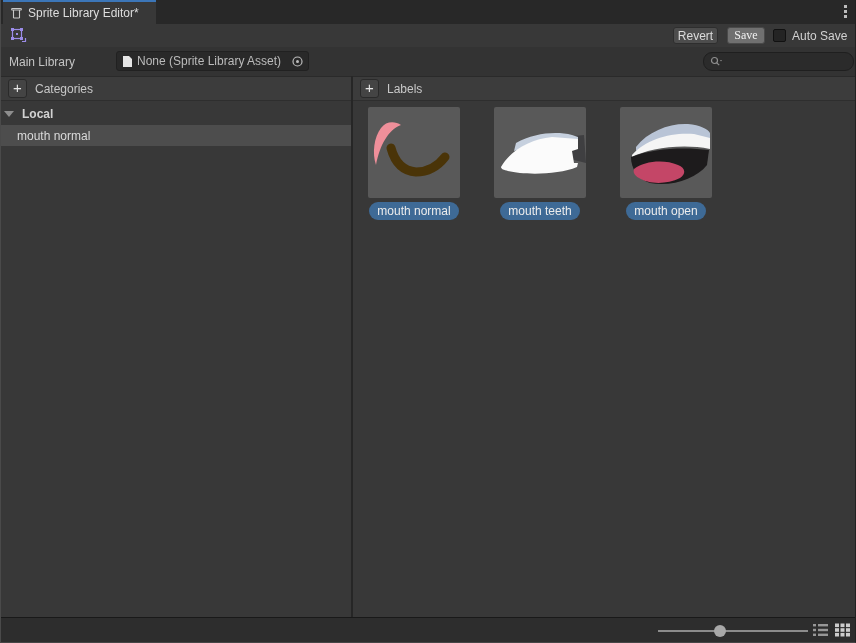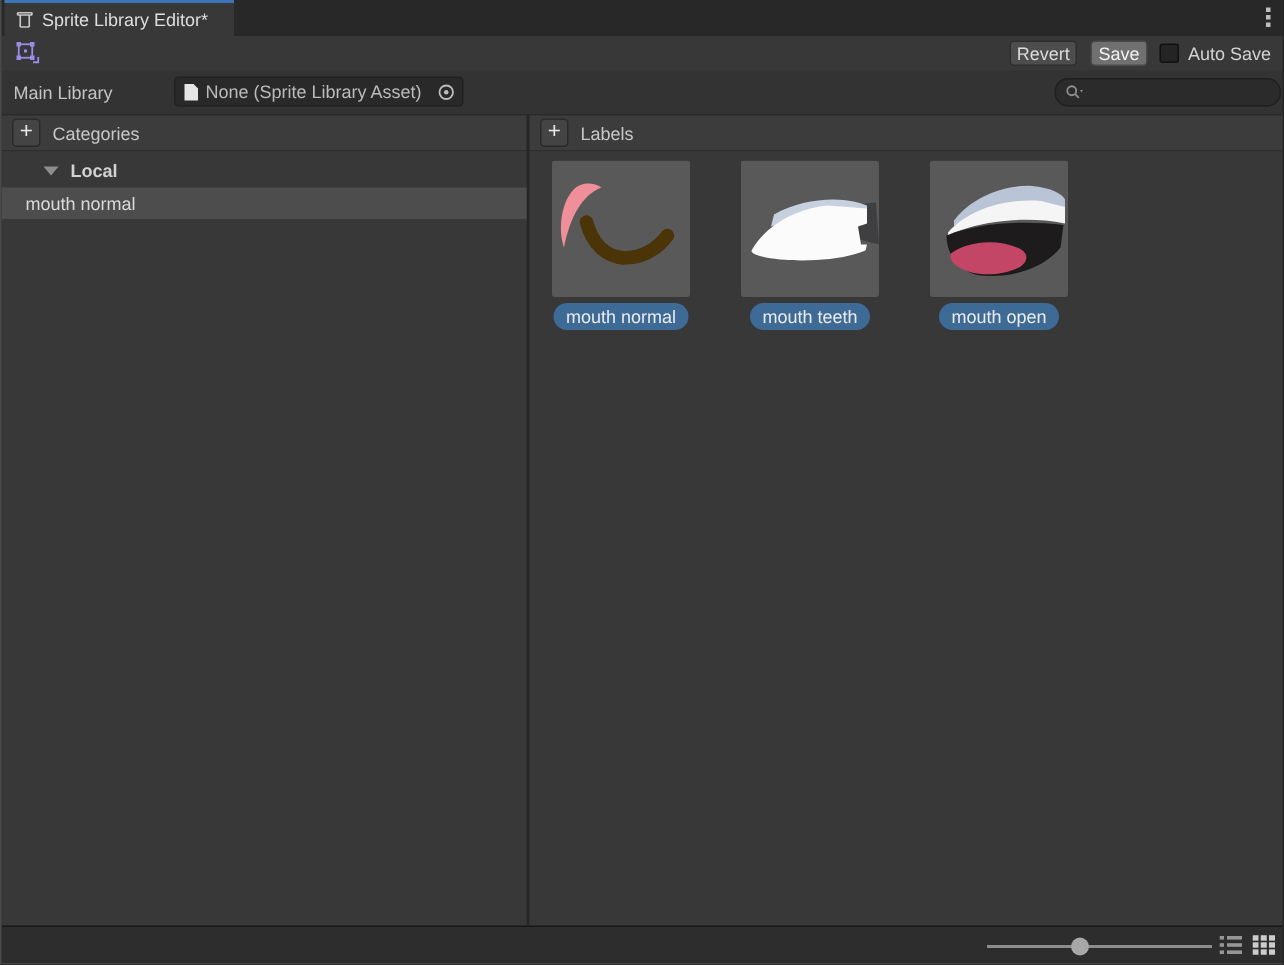--- a/index.html
+++ b/index.html
@@ -18,21 +18,21 @@
 
   
   .toolbar { position:absolute; left:0; top:24px; width:856px; height:23px; background:#383838; }
   .bc-icon { position:absolute; left:9px; top:3px; }
   .breadcrumb { position:absolute; left:30px; top:1px; height:21px; background:#3f3f3f; color:#cfcfcf;
                 display:flex; align-items:center; padding:0 18px 0 10px;
                 clip-path:polygon(0 0, calc(100% - 9px) 0, 100% 50%, calc(100% - 9px) 100%, 0 100%); }
   .btn { position:absolute; top:3px; height:17px; background:#4d4d4d; border:1px solid #2e2e2e; border-radius:3px;
          color:#dcdcdc; display:flex; align-items:center; justify-content:center; cursor:pointer; }
   .btn-revert { left:672px; width:45px; }
-  .btn-save { left:726px; width:38px; background:#707070; border-color:#4a4a4a; color:#f2f2f2; }
+  .btn-save { left:726px; width:38px; background:#707070; border-color:#4a4a4a; color:#f2f2f2;font-family:Liberation Serif, serif; }
   .checkbox { position:absolute; left:772px; top:5px; width:13px; height:13px; background:#242424;
               border:1px solid #111; border-radius:2px; cursor:pointer; }
   .auto-save-label { position:absolute; left:791px; top:5px; color:#d2d2d2; }
 
   
   .library-row { position:absolute; left:0; top:47px; width:856px; height:29px; background:#333333;padding-left:36px; }
   .lib-label { position:absolute; left:8px; top:8px; color:#c4c4c4; }
   .object-field { position:absolute; left:115px; top:4px; width:193px; height:20px; background:#292929;
                   border:1px solid #212121; border-radius:3px; display:flex; align-items:center;
                   padding:0 4px 0 5px; gap:4px; cursor:pointer; }
@@ -49,21 +49,21 @@
   .ph-left { left:0; width:350px; }
   .ph-right { left:352px; width:504px; }
   .plus-btn { width:19px; height:19px; background:#444444; border:1px solid #2a2a2a; border-radius:3px;
               color:#e6e6e6; font-size:15px; line-height:16px; text-align:center; cursor:pointer; }
   .panel-title { color:#c8c8c8; }
   .divider { position:absolute; left:350px; top:0; width:2px; height:541px; background:#262626; }
   .left-body { position:absolute; left:0; top:25px; width:350px; height:516px; background:#383838; }
   .right-body { position:absolute; left:352px; top:25px; width:504px; height:516px; background:#383838; }
 
   .foldout-row { position:absolute; left:0; top:2px; width:350px; height:21px; display:flex; align-items:center;
-                 gap:8px; padding-left:28px; cursor:pointer; }
+                 gap:8px; padding-left:3px; cursor:pointer; }
   .tri-down { width:0; height:0; border-left:5px solid transparent; border-right:5px solid transparent;
               border-top:6px solid #8e8e8e; }
   .foldout-label { font-weight:bold; color:#d2d2d2; }
   .cat-row { position:absolute; left:0; top:24px; width:350px; height:21px; background:#4d4d4d;
              display:flex; align-items:center; padding-left:16px; color:#dadada; cursor:pointer; }
 
   .labels-grid { position:absolute; left:15px; top:6px; display:flex; gap:34px; }
   .label-cell { width:92px; display:flex; flex-direction:column; align-items:center; }
   .thumb { width:92px; height:91px; border-radius:2px; overflow:hidden; cursor:pointer; }
   .pill { margin-top:4px; height:18px; background:#3e6a96; border-radius:9px; color:#ececec;

